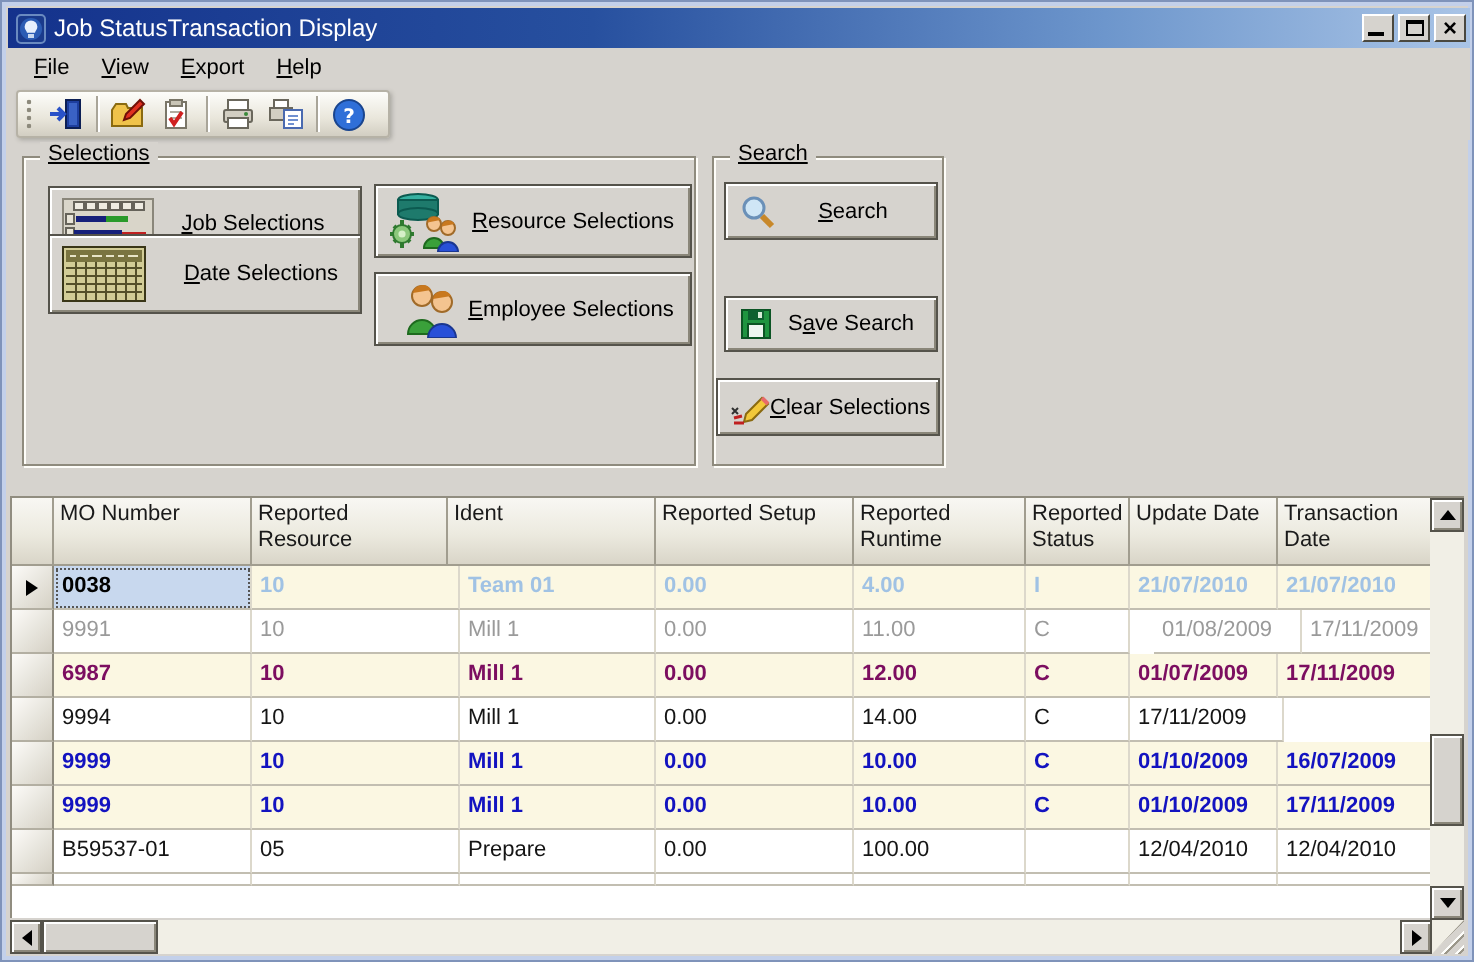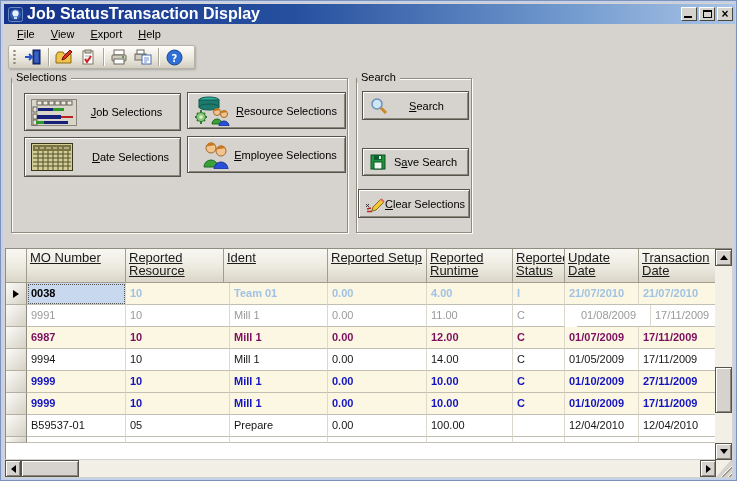--- a/index.html
+++ b/index.html
@@ -9,53 +9,53 @@
     background:#d6d3ce;
     border:1px solid #7f93ba;
     box-shadow: inset 0 0 0 2px #c3d0ea;
     font-family:"Liberation Sans", sans-serif; font-size:11px; color:#000;
     overflow:hidden;
   }
   
   .titlebar{position:absolute;left:3px;top:3px;width:731px;height:20px;display:flex;align-items:center;
     background:linear-gradient(90deg,#14328c 0%,#27509f 40%,#6d96cc 75%,#a9c4e6 100%);padding:0 2px;}
   .app-icon{width:15px;height:15px;margin:0 4px 0 2px;flex:0 0 auto;}
-  .title-text{color:#fff;font-weight:bold;font-size:16px;white-space:nowrap;flex:1;}
+  .title-text{color:#fff;font-weight:normal;font-size:12px;white-space:nowrap;flex:1;}
   .winbtn{width:16px;height:14px;margin-left:2px;background:#d6d3ce;border:1px solid;border-color:#fff #4a483f #4a483f #fff;
     display:flex;align-items:center;justify-content:center;position:relative;flex:0 0 auto;}
   .glyph-min{position:absolute;left:2px;bottom:2px;width:8px;height:2px;background:#000;}
   .glyph-max{width:9px;height:8px;border:1px solid #000;border-top-width:2px;}
   .glyph-close{font-size:12px;font-weight:bold;line-height:10px;margin-top:-1px;}
   
   .menubar{position:absolute;left:3px;top:23px;width:731px;height:20px;background:#d6d3ce;display:flex;align-items:center;padding-left:5px;}
   .menu-item{padding:2px 8px;}
   
   .toolbar{position:absolute;left:3px;top:43px;width:731px;height:26px;background:#d6d3ce;}
   .toolband{position:absolute;left:4px;top:1px;height:24px;display:flex;align-items:center;
     background:linear-gradient(180deg,#fdfdfa,#e9e6db 60%,#d2cec2);
     border:1px solid #b6b2a6;border-radius:2px;padding:0 8px 0 2px;box-shadow:1px 1px 2px rgba(90,88,80,.35);}
   .grip-dots{width:3px;height:16px;margin:0 5px 0 2px;
     background-image:radial-gradient(circle,#8d8a7c 1px,transparent 1.3px);background-size:3px 4px;}
   .tbtn{width:24px;height:21px;display:flex;align-items:center;justify-content:center;}
   .tsep{width:1px;height:18px;background:#a9a599;box-shadow:1px 0 0 #fff;margin:0 3px;}
   
   .groupbox{position:absolute;border:1px solid #8f8b7e;box-shadow:inset 1px 1px 0 #fefdf9,1px 1px 0 #fefdf9;}
-  .legend{position:absolute;top:-8px;left:0;background:#d6d3ce;padding:0 4px;}
+  .legend{position:absolute;top:-8px;left:8px;background:#d6d3ce;padding:0 4px;text-decoration:underline;}
   .btn{position:absolute;background:#d6d3ce;border:1px solid #55534b;
     box-shadow:inset 1px 1px 0 #fff,inset -1px -1px 0 #8a8679;
     display:flex;align-items:center;padding:0 4px 0 6px;color:#000;}
   .btn .lbl{flex:1;text-align:center;white-space:nowrap;}
   .btn svg{flex:0 0 auto;}
   
   .grid{position:absolute;left:4px;top:247px;width:727px;height:211px;background:#fff;
     border-top:1px solid #918d80;border-left:1px solid #918d80;}
   .grid-left{position:absolute;left:0;top:0;width:710px;height:194px;overflow:hidden;background:#fff;}
   .ghead{display:flex;height:34px;}
   .hcell{flex:0 0 auto;background:linear-gradient(180deg,#f8f7f3,#eceadf 55%,#d9d5c8);
-    border-right:1px solid #a19d8f;border-bottom:1px solid #a19d8f;padding:2px 3px;font-size:13px;line-height:13px;color:#1a1a1a;overflow:hidden;text-decoration:underline;}
+    border-right:1px solid #a19d8f;border-bottom:1px solid #a19d8f;padding:2px 3px;font-size:11px;line-height:13px;color:#1a1a1a;overflow:hidden;}
   .grow{display:flex;height:22px;}
   .grow.strip{height:6px;}
   .rowhead{flex:0 0 auto;background:linear-gradient(135deg,#fcfbf8,#d5d1c5);
     border-right:1px solid #8f8b7e;border-bottom:1px solid #b3afa2;display:flex;align-items:center;justify-content:center;}
   .marker{width:0;height:0;border-top:4px solid transparent;border-bottom:4px solid transparent;border-left:6px solid #000;}
   .cell{flex:0 0 auto;padding-left:4px;line-height:20px;font-size:11px;border-right:1px solid #dcd8cb;border-bottom:1px solid #c2beb1;
     overflow:hidden;white-space:nowrap;background:#fff;}
   .tone-cream .cell{background:#fbf7e2;}
   .tone-white .cell{background:#fff;}
   .ink-pale-blue{color:#a0c2e4;} .ink-gray{color:#9a9a9a;} .ink-purple{color:#7c0e60;} .ink-blue{color:#1313c0;} .ink-black{color:#151515;}
@@ -199,21 +199,21 @@
         <circle cx="7" cy="22" r="1.8" fill="#d6f0c8"></circle>
       <circle cx="23" cy="17" r="3.5" fill="#f4c490" stroke="#a06a28"></circle>
       <path d="M19.8 16.2 a3.5 3.5 0 0 1 6.4 -1.2 z" fill="#c8781e"></path>
       <path d="M18 29 a5 5 0 0 1 10 0z" fill="#3aa03a" stroke="#1e6a1e"></path>
       <circle cx="30" cy="19" r="3.5" fill="#f4c490" stroke="#a06a28"></circle>
       <path d="M26.8 18.2 a3.5 3.5 0 0 1 6.4 -1.2 z" fill="#c8781e"></path>
       <path d="M25 31 a5 5 0 0 1 10 0z" fill="#2850d8" stroke="#1a3690"></path>
     </svg>
     <span class="lbl"><u>R</u>esource Selections</span>
   </div>
-  <div class="btn" style="left:23px;top:136px;width:157px;height:40px;gap:12px;">
+  <div class="btn" style="left:23px;top:116px;width:157px;height:40px;gap:12px;">
     <svg width="42" height="28" viewBox="0 0 42 28">
       <rect x="0.5" y="0.5" width="41" height="27" fill="#d2cc96" stroke="#3a3618"></rect>
       <rect x="2" y="2" width="38" height="6" fill="#7a7440"></rect>
       <path d="M4 5 h3 M9 5 h4 M15 5 h5 M22 5 h4 M28 5 h3 M33 5 h5" stroke="#e8e4c8"></path>
       <path d="M2 11 h38 M2 15 h38 M2 19 h38 M2 23 h38" stroke="#55502a"></path>
       <path d="M7 8 v19 M12 8 v19 M17 8 v19 M22 8 v19 M27 8 v19 M32 8 v19 M37 8 v19" stroke="#55502a"></path>
     </svg>
     <span class="lbl"><u>D</u>ate Selections</span>
   </div>
   <div class="btn" style="left:186px;top:135px;width:159px;height:37px;padding-left:14px;">
@@ -307,33 +307,32 @@
             <div class="cell" style="width: 77px;">17/11/2009</div>
           </div>
           <div class="grow tone-white ink-black">
             <div class="rowhead" style="width: 21px;"></div>
             <div class="cell" style="width: 99px;">9994</div>
             <div class="cell" style="width: 104px;">10</div>
             <div class="cell" style="width: 98px;">Mill 1</div>
             <div class="cell" style="width: 99px;">0.00</div>
             <div class="cell" style="width: 86px;">14.00</div>
             <div class="cell" style="width: 52px;">C</div>
-            <div class="cell" style="width: 74px;">01/05/2009</div>
             <div class="cell" style="width: 77px;">17/11/2009</div>
           </div>
           <div class="grow tone-cream ink-blue bold">
             <div class="rowhead" style="width: 21px;"></div>
             <div class="cell" style="width: 99px;">9999</div>
             <div class="cell" style="width: 104px;">10</div>
             <div class="cell" style="width: 98px;">Mill 1</div>
             <div class="cell" style="width: 99px;">0.00</div>
             <div class="cell" style="width: 86px;">10.00</div>
             <div class="cell" style="width: 52px;">C</div>
             <div class="cell" style="width: 74px;">01/10/2009</div>
-            <div class="cell" style="width: 77px;">27/11/2009</div>
+            <div class="cell" style="width: 77px;">16/07/2009</div>
           </div>
           <div class="grow tone-cream ink-blue bold">
             <div class="rowhead" style="width: 21px;"></div>
             <div class="cell" style="width: 99px;">9999</div>
             <div class="cell" style="width: 104px;">10</div>
             <div class="cell" style="width: 98px;">Mill 1</div>
             <div class="cell" style="width: 99px;">0.00</div>
             <div class="cell" style="width: 86px;">10.00</div>
             <div class="cell" style="width: 52px;">C</div>
             <div class="cell" style="width: 74px;">01/10/2009</div>

